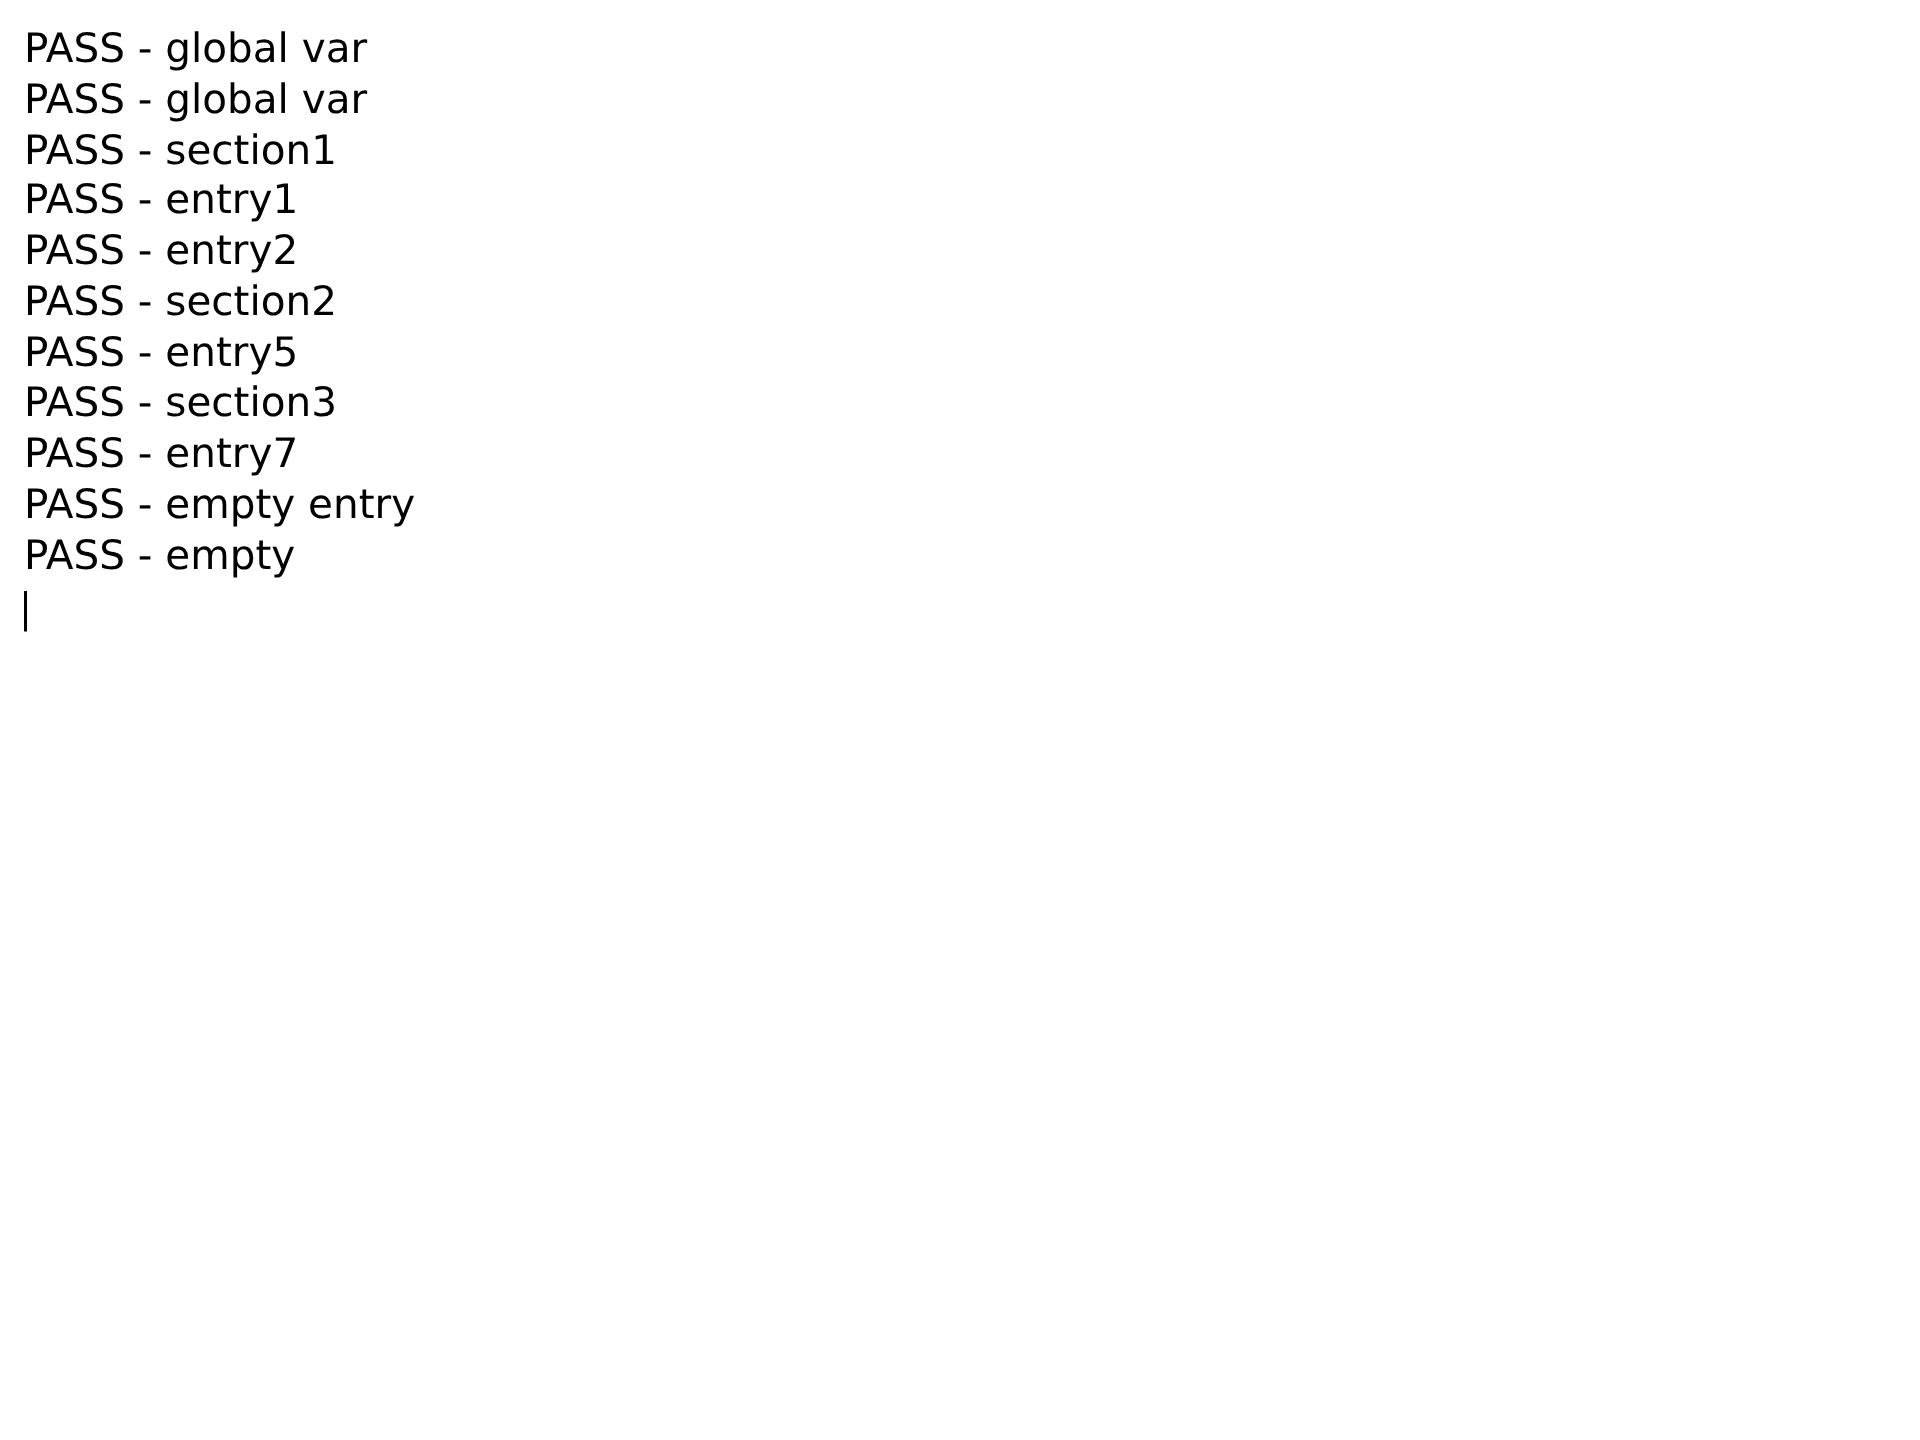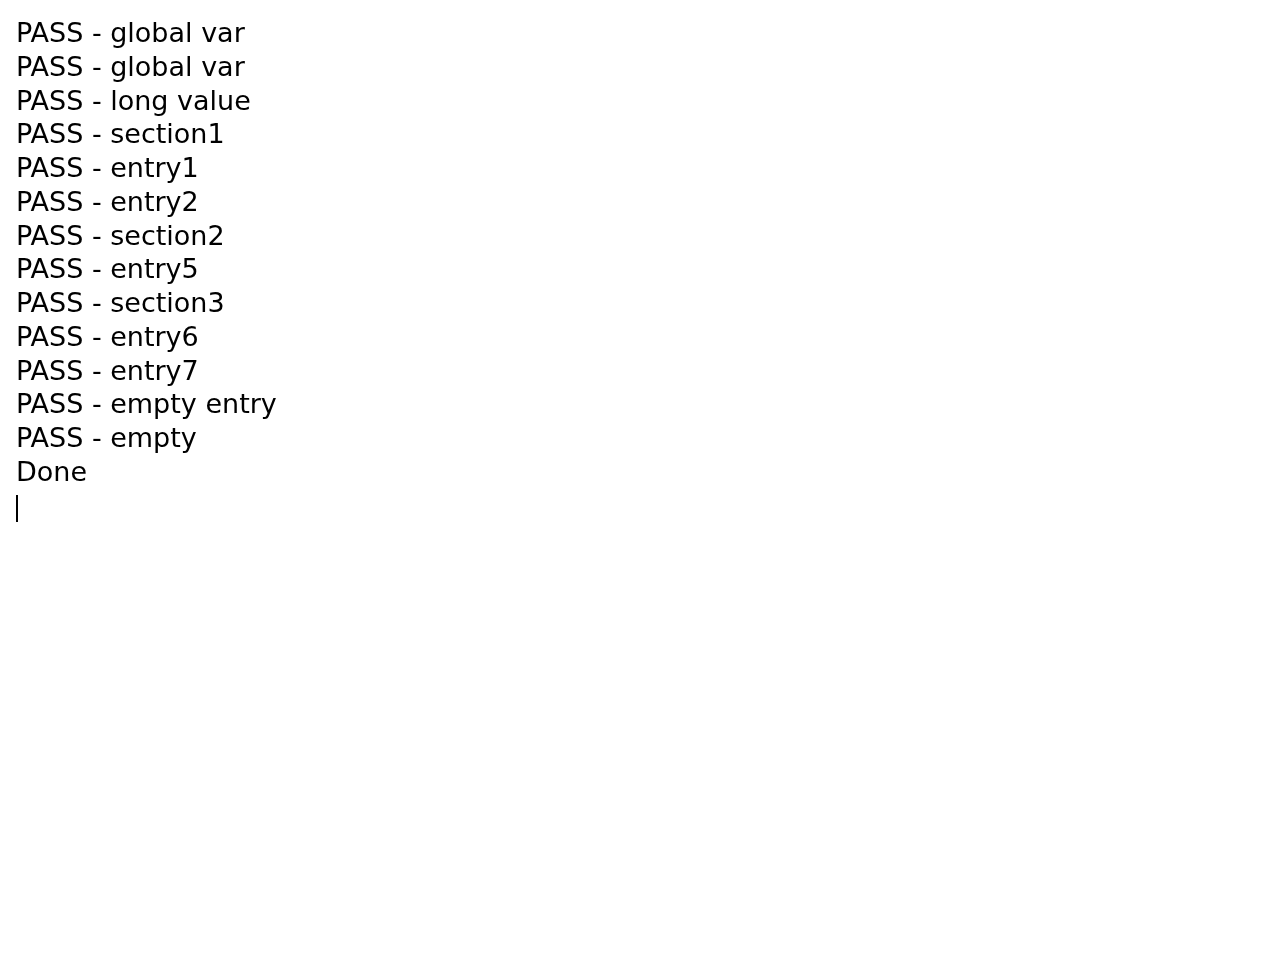--- a/index.html
+++ b/index.html
@@ -32,26 +32,23 @@
       vertical-align: bottom;
       margin-top: 2px;
     }
   </style>
 </head>
 <body>
 
 <div class="output">
   <div class="line">PASS - global var</div>
   <div class="line">PASS - global var</div>
-  <div class="line">PASS - long value</div>
   <div class="line">PASS - section1</div>
   <div class="line">PASS - entry1</div>
   <div class="line">PASS - entry2</div>
   <div class="line">PASS - section2</div>
   <div class="line">PASS - entry5</div>
   <div class="line">PASS - section3</div>
-  <div class="line">PASS - entry6</div>
   <div class="line">PASS - entry7</div>
   <div class="line">PASS - empty entry</div>
   <div class="line">PASS - empty</div>
-  <div class="line">Done</div>
   <div class="line"><span class="cursor"></span></div>
 </div>
 
 </body></html>

